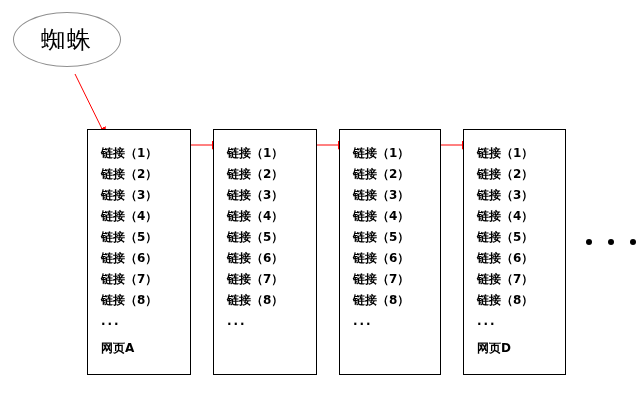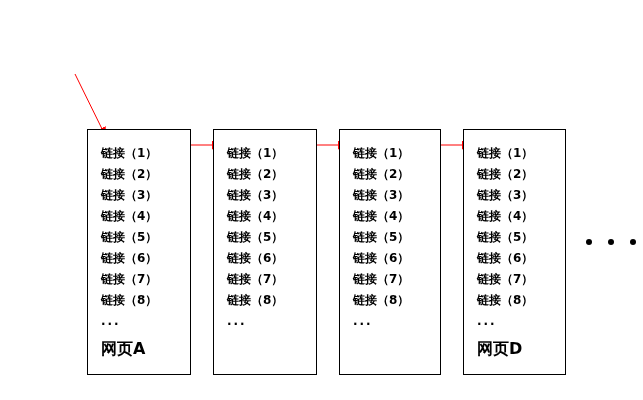--- a/index.html
+++ b/index.html
@@ -25,33 +25,36 @@
   .page-box.b{left:213px;width:104px;}
   .page-box.c{left:339px;width:102px;}
   .page-box.d{left:463px;width:103px;}
   .link-row{
     height:21px;line-height:21px;font-size:12px;font-weight:bold;
     white-space:nowrap;
   }
   .ellipsis-row{letter-spacing:2px;}
   .page-label{
     margin-top:6px;height:21px;line-height:21px;
-    font-size:16px;font-weight:bold;white-space:nowrap;
+    font-size:12px;font-weight:bold;white-space:nowrap;
   }
   .more-pages{position:absolute;left:586px;top:239px;width:50px;height:6px;}
   .dot{
     position:absolute;top:0;width:6px;height:6px;border-radius:50%;background:#000;
   }
   .dot.d1{left:0;} .dot.d2{left:22px;} .dot.d3{left:44px;}
 </style>
 </head>
 <body>
 
 <div class="canvas">
 
+  <div class="spider-node">
+    <span class="spider-label">蜘蛛</span>
+  </div>
 
   <svg class="arrow-layer" width="643" height="400" viewBox="0 0 643 400" xmlns="http://www.w3.org/2000/svg">
     <defs>
       <marker id="ah" markerWidth="11" markerHeight="9" refX="10" refY="4.5" orient="auto" markerUnits="userSpaceOnUse">
         <path d="M0,0 L10.5,4.5 L0,9 z" fill="#ff0000"></path>
       </marker>
     </defs>
     <line x1="75" y1="74" x2="106" y2="137" stroke="#ff0000" stroke-width="1" marker-end="url(#ah)"></line>
     <line x1="163" y1="145" x2="222" y2="145" stroke="#ff0000" stroke-width="1" marker-end="url(#ah)"></line>
     <line x1="290" y1="145" x2="348" y2="145" stroke="#ff0000" stroke-width="1" marker-end="url(#ah)"></line>

